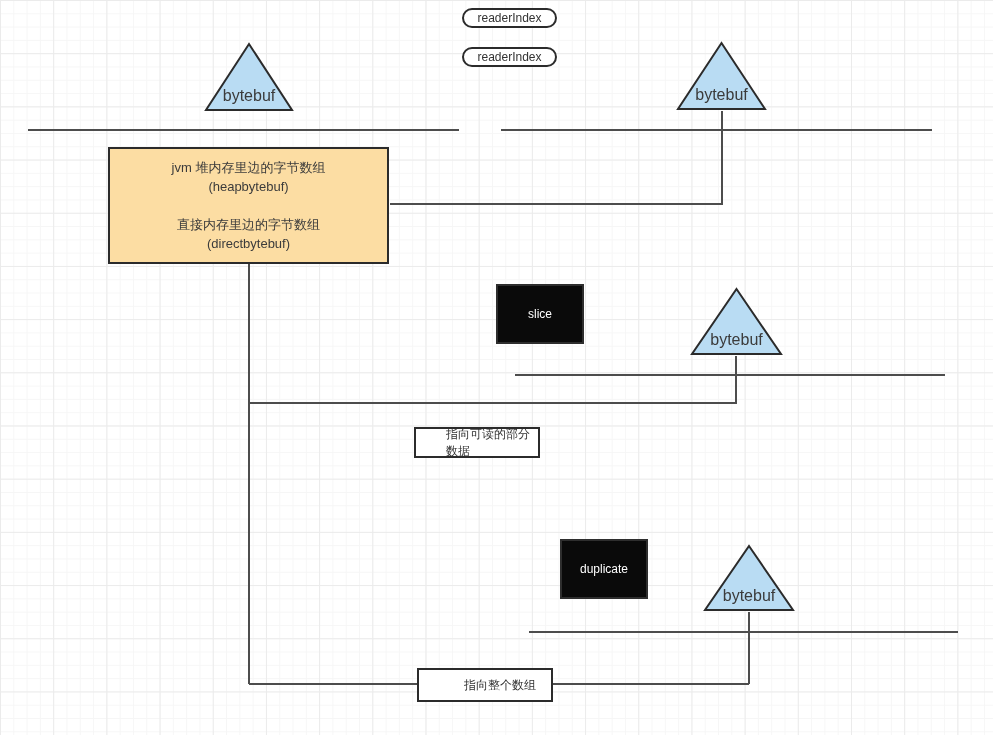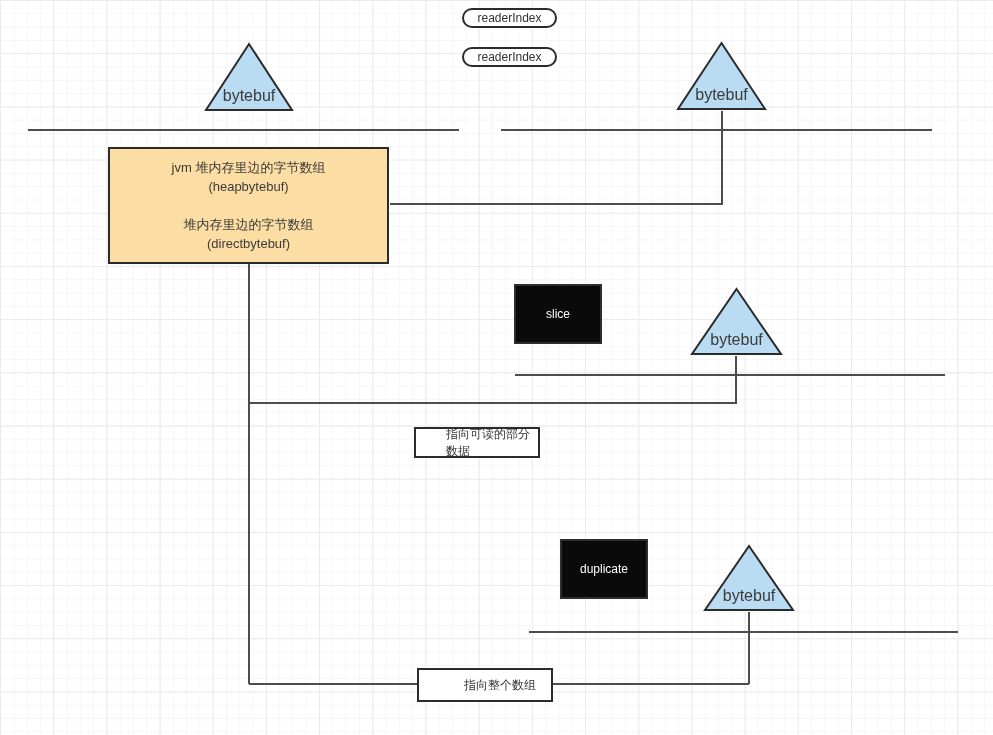--- a/index.html
+++ b/index.html
@@ -70,21 +70,21 @@
   }
   .mem-line { min-height: 19px; line-height: 19px; white-space: pre; }
 
   .black-node {
     width: 88px; height: 60px;
     background: #0a0a0a;
     border: 2px solid #2e2e2e;
     display: flex; align-items: center; justify-content: center;
     font-size: 12px; color: #ffffff;
   }
-  .node-slice     { left: 514px; top: 284px; }
+  .node-slice     { left: 496px; top: 284px; }
   .node-duplicate { left: 560px; top: 539px; }
 
   .note-box {
     background: #ffffff;
     border: 2px solid #2b2b2b;
     display: flex; align-items: center; justify-content: center;
     font-size: 12px; color: #333333; padding-left: 30px;
   }
   .note-slice     { left: 414px; top: 427px; width: 126px; height: 31px; }
   .note-duplicate { left: 417px; top: 668px; width: 136px; height: 34px; }
@@ -138,21 +138,21 @@
     <svg width="92" height="68" viewBox="0 0 92 68">
       <polygon points="46,2 90,66 2,66"></polygon>
     </svg>
     <span class="triangle-label">bytebuf</span>
   </div>
 
   <div class="shape memory-box">
     <div class="mem-line">jvm 堆内存里边的字节数组</div>
     <div class="mem-line">(heapbytebuf)</div>
     <div class="mem-line"></div>
-    <div class="mem-line">堆内存里边的字节数组</div>
+    <div class="mem-line">直接内存里边的字节数组</div>
     <div class="mem-line">(directbytebuf)</div>
   </div>
 
   <div class="shape black-node node-slice">
     <span>slice</span>
   </div>
   <div class="shape black-node node-duplicate">
     <span>duplicate</span>
   </div>
 

